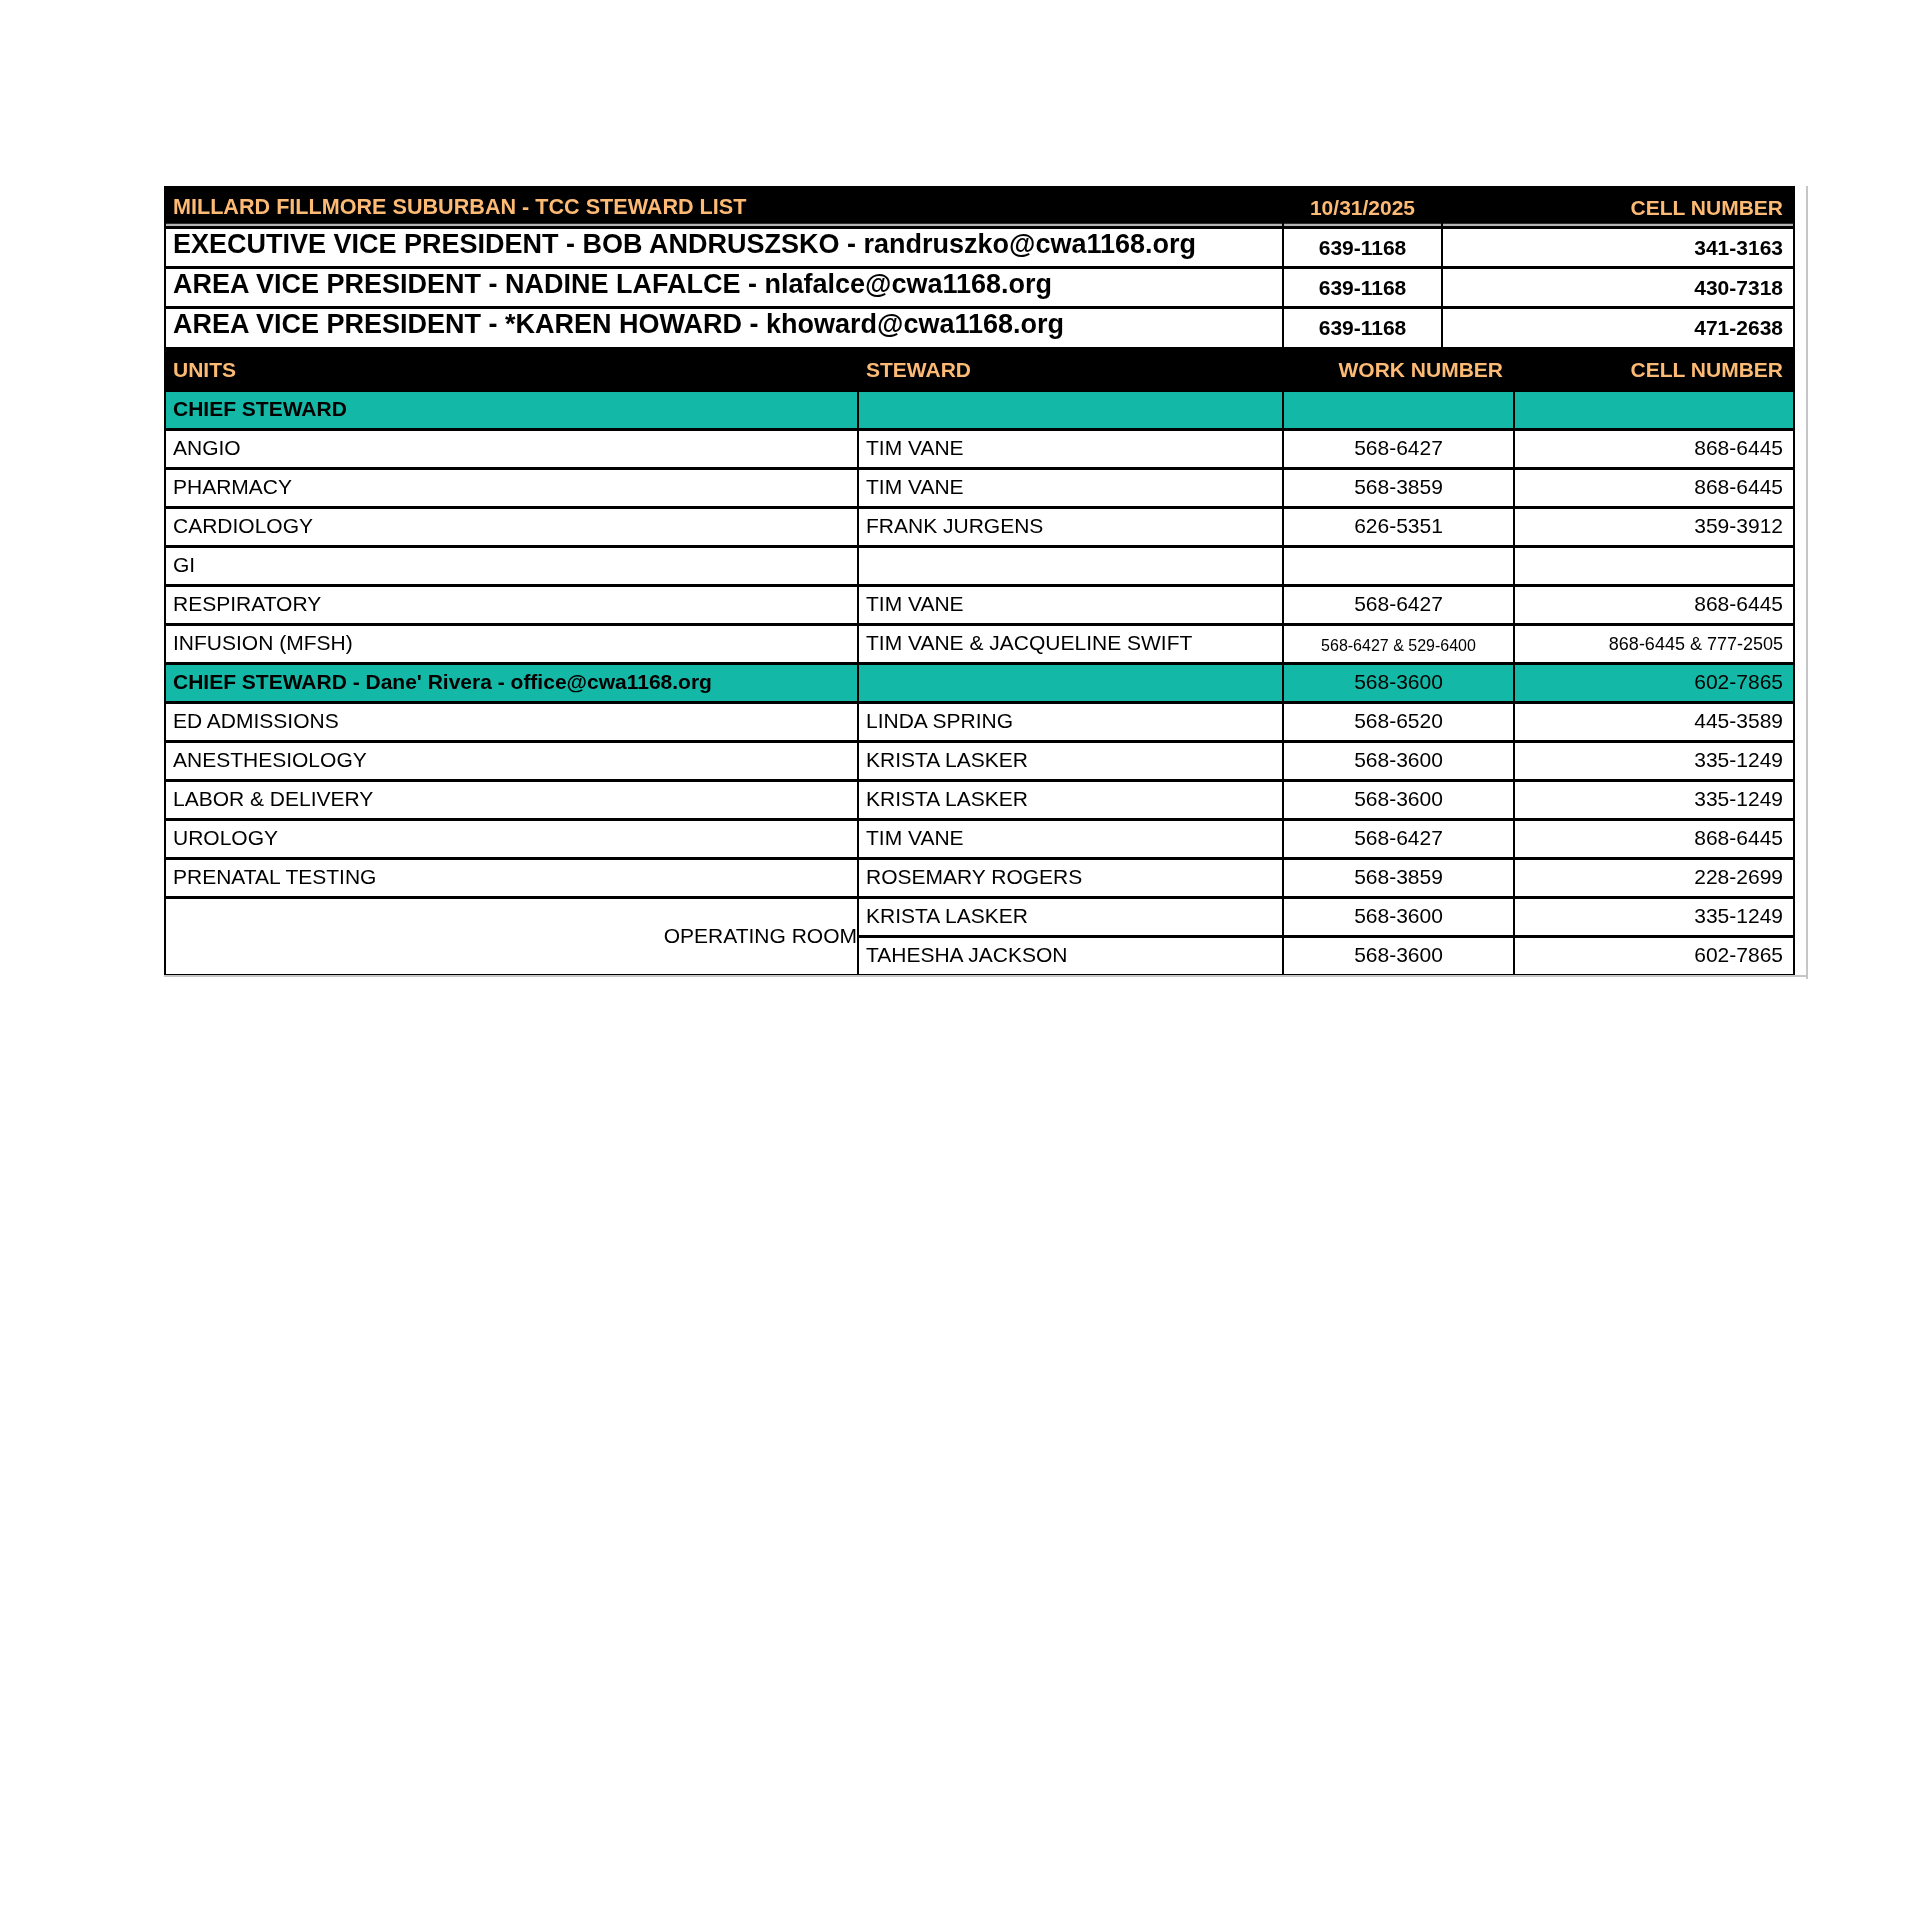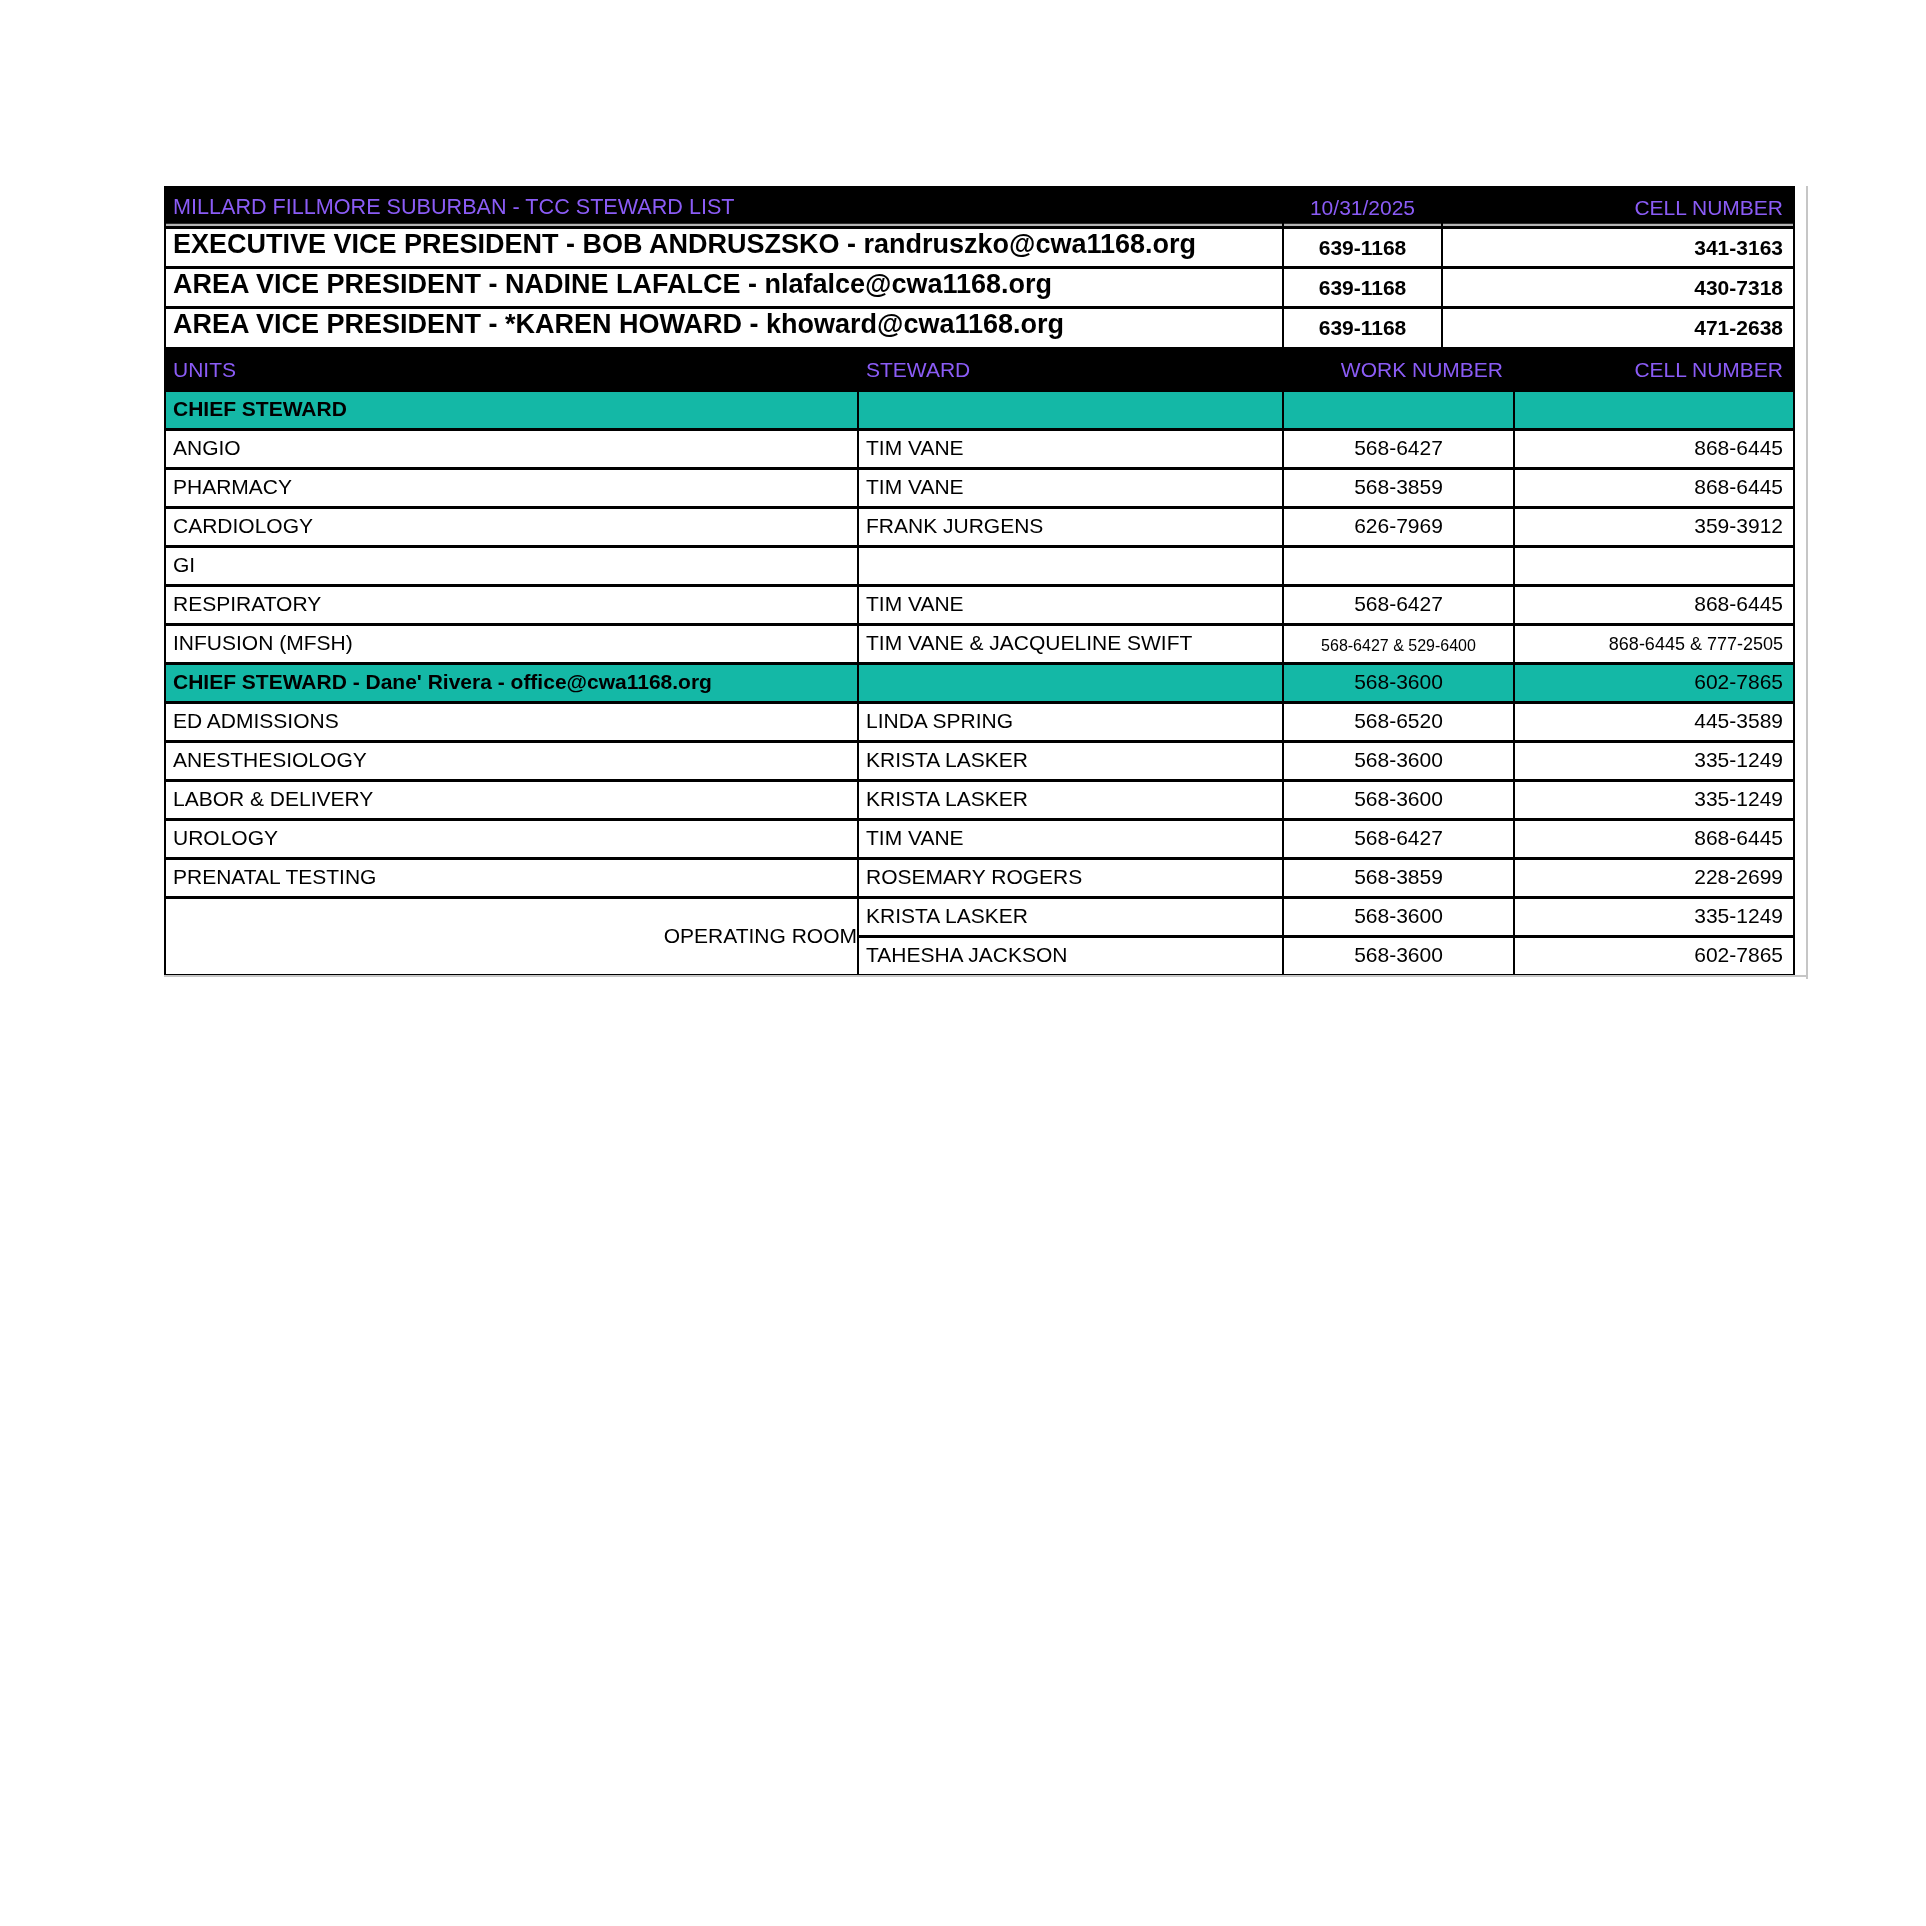--- a/index.html
+++ b/index.html
@@ -36,22 +36,22 @@
     color: #000000;
     overflow: hidden;
     white-space: nowrap;
   }
   
   tr td { border-top-width: 3.5px; border-bottom-width: 3.5px; }
   .top-table tr td { border-top-width: 3.9px; border-bottom-width: 3.9px; }
 
   .black-row td {
     background: #000000;
-    color: #8b5cf6;
-    font-weight: normal;
+    color: #fdba74;
+    font-weight: bold;
   }
   .title-row td {
     box-shadow: inset 0 -2.3px 0 #b5b5b5; 
   }
   .section-row td {
     background: #14b8a6;
     font-weight: bold;
   }
   .bold-row td { font-weight: bold; }
 
@@ -151,21 +151,21 @@
       </tr>
       <tr style="height:39px">
         <td class="al">PHARMACY</td>
         <td class="al">TIM VANE</td>
         <td class="ac">568-3859</td>
         <td class="ar">868-6445</td>
       </tr>
       <tr style="height:39px">
         <td class="al">CARDIOLOGY</td>
         <td class="al">FRANK JURGENS</td>
-        <td class="ac">626-7969</td>
+        <td class="ac">626-5351</td>
         <td class="ar">359-3912</td>
       </tr>
       <tr style="height:39px">
         <td class="al">GI</td>
         <td class="al"></td>
         <td class="ac"></td>
         <td class="ar"></td>
       </tr>
       <tr style="height:39px">
         <td class="al">RESPIRATORY</td>

